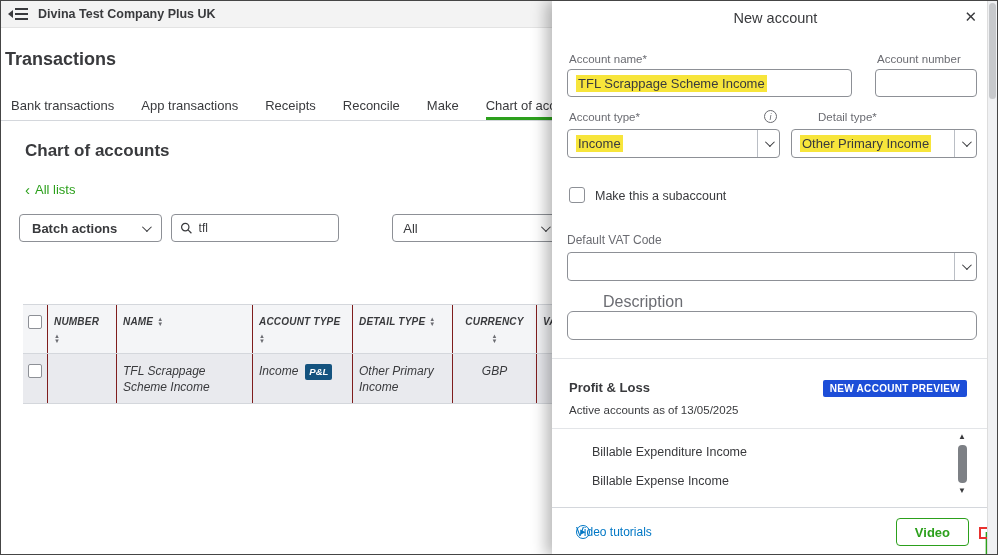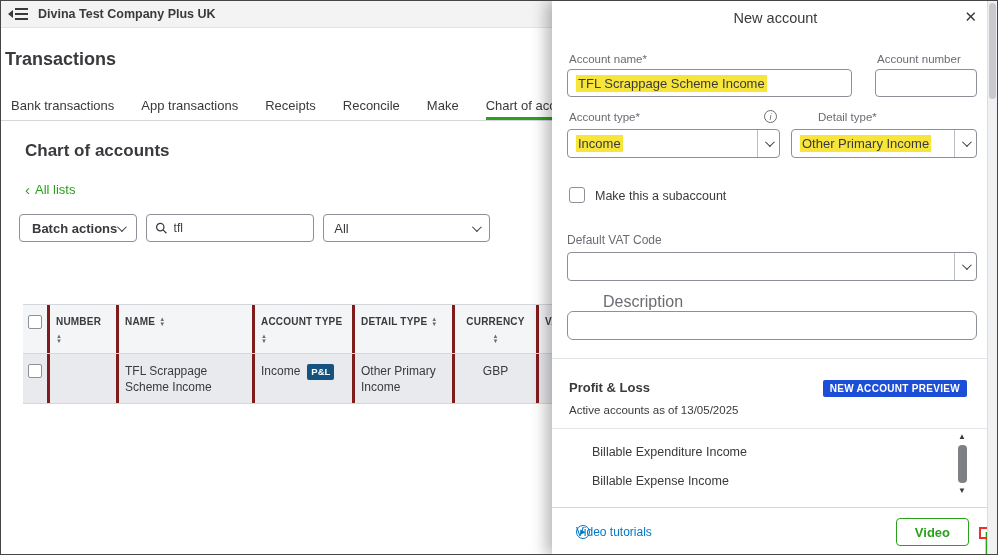--- a/index.html
+++ b/index.html
@@ -25,37 +25,37 @@
   .tab.active { box-shadow: inset 0 -3px 0 #2ca01c; }
 
   
   .coa-heading { position:absolute; left:24px; top:140px; font-size:17px; font-weight:700; color:#393a3d; }
   .back-link { position:absolute; left:24px; top:181px; font-size:13px; color:#2ca01c;
                text-decoration:none; display:flex; align-items:center; gap:5px; cursor:pointer; }
   .back-chev { font-size:15px; line-height:13px; }
 
   .toolbar { position:absolute; left:18px; top:213px; display:flex; gap:9px; align-items:center; }
   .batch-btn { height:28px; background:#fff; border:1px solid #8d9096; border-radius:4px;
-               display:flex; align-items:center; gap:0; padding:0 12px; font-size:13px;
+               display:flex; align-items:center; gap:25px; padding:0 12px; font-size:13px;
                font-weight:600; color:#393a3d; font-family:inherit; cursor:pointer; }
   .chev { display:inline-block; width:7px; height:7px; border-right:1.7px solid #393a3d;
           border-bottom:1.7px solid #393a3d; transform:rotate(45deg) translateY(-2px); }
   .searchbox { width:168px; height:28px; background:#fff; border:1px solid #8d9096; border-radius:4px;
                display:flex; align-items:center; gap:6px; padding:0 8px; }
   .searchbox input { border:none; outline:none; width:100%; font-size:12px; color:#393a3d; font-family:inherit; }
   .filter { width:167px; height:28px; background:#fff; border:1px solid #8d9096; border-radius:4px;
             display:flex; align-items:center; justify-content:space-between; padding:0 10px;
-            font-size:13px; color:#393a3d; cursor:pointer; }
+            font-size:13px; color:#393a3d; cursor:pointer;margin-left:44px; }
 
   
   .table { position:absolute; left:22px; top:303px; width:620px; font-size:12px; color:#393a3d; }
   .thead { display:flex; background:#f4f5f7; border-top:1px solid #d4d7dc; border-bottom:1px solid #d4d7dc; height:50px; }
   .trow  { display:flex; background:#e9eaee; border-bottom:1px solid #d4d7dc; height:50px; }
   .c { padding:10px 6px; line-height:1.3; }
-  .c + .c { border-left:3px solid #7f1d1d; }
+  .c + .c { border-left:1px solid #7f1d1d;font-style:italic; }
   .cb { width:24px; display:flex; justify-content:center; padding:10px 0; }
   .col-number { width:69px; } .col-name { width:136px; } .col-acct { width:100px; }
   .col-detail { width:100px; } .col-curr { width:84px;text-align:center; } .col-vat { width:107px; }
   .hdr { font-size:10px; font-weight:700; letter-spacing:.2px; cursor:pointer; }
   .hrow { display:flex; align-items:center; gap:4px; }
   .sort { display:inline-flex; flex-direction:column; font-size:6px; line-height:5px; color:#6b6c72; }
   .checkbox { width:14px; height:14px; border:1.5px solid #8d9096; border-radius:2px; background:#fff;
               display:inline-block; cursor:pointer; }
   .plbadge { display:inline-block; background:#14537f; color:#fff; font-size:9.5px; font-weight:700;
              padding:2px 4px; border-radius:2px; margin-left:7px; vertical-align:middle; }

